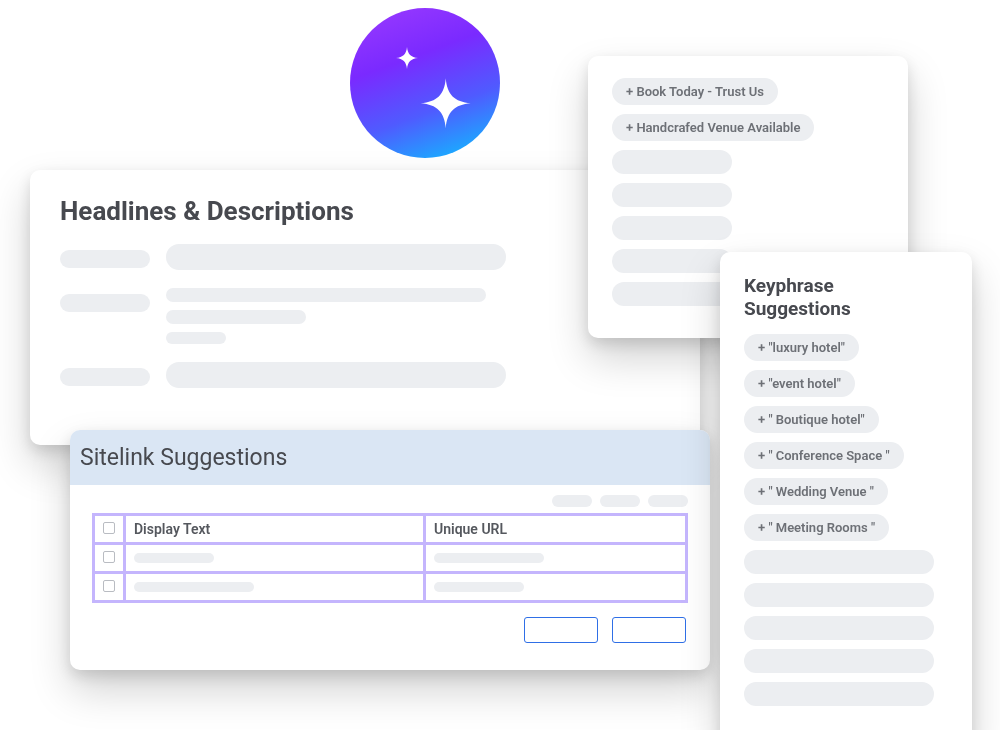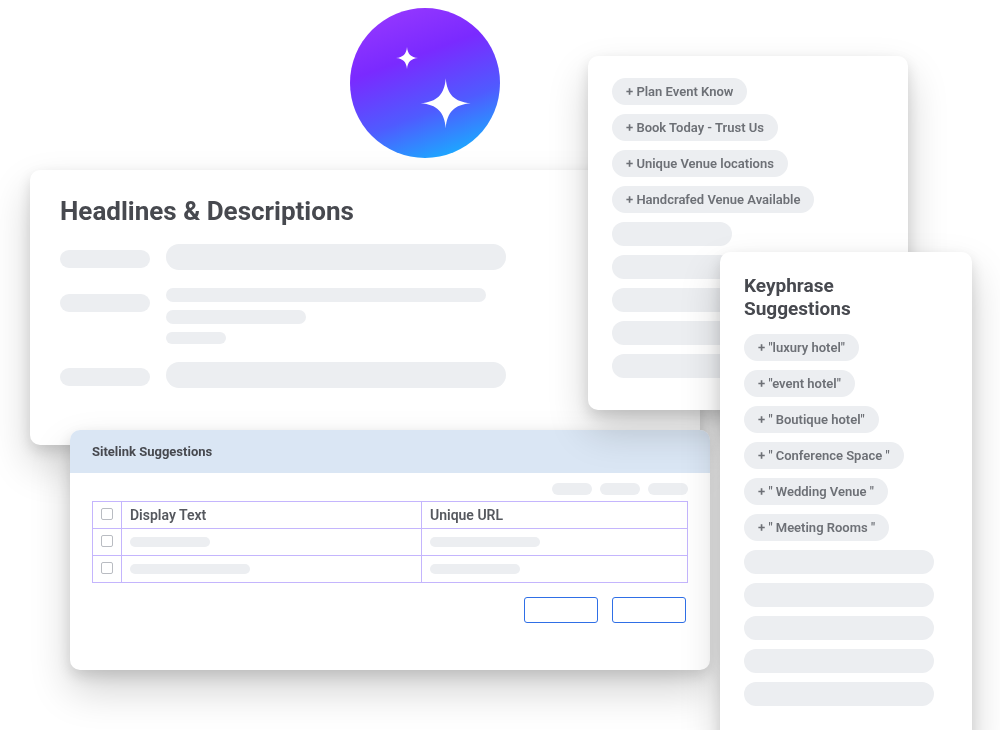--- a/index.html
+++ b/index.html
@@ -65,43 +65,43 @@
   .card-sl {
     left: 70px;
     top: 430px;
     width: 640px;
     height: 240px;
     z-index: 2;
     overflow: hidden;
   }
   .sl-header {
     background: #dae6f4;
-    padding: 14px 22px;
-    font-size: 13px;
-    font-weight: 700;
+    padding: 14px 10px;
+    font-size: 23px;
+    font-weight: 400;
     color: #47494f;
   }
   .sl-toolbar {
     display: flex;
     justify-content: flex-end;
     gap: 8px;
     padding: 10px 22px 6px 22px;
   }
   .sl-toolbar .ph { height: 12px; }
   .sl-table {
     width: calc(100% - 44px);
     margin: 0 22px;
     border-collapse: collapse;
     font-size: 14px;
     color: #6f7278;
   }
   .sl-table th, .sl-table td {
     text-align: left;
     padding: 5px 8px;
-    border: 1px solid #c4b5fd;
+    border: 3px solid #c4b5fd;
     font-weight: 400;
   }
   .sl-table th { color: #55585e; font-weight: 600; background:#fff; }
   .sl-table .cb-cell { width: 28px; text-align: center; }
   .cb {
     width: 12px; height: 12px;
     border: 1.5px solid #b9bcc2;
     border-radius: 2px;
     display: inline-block;
   }
@@ -228,23 +228,21 @@
   </table>
 
   <div class="sl-buttons">
     <div class="btn-outline"></div>
     <div class="btn-outline"></div>
   </div>
 </div>
 
 <div class="card card-hs">
   <div class="chips">
-    <div class="chip">+ Plan Event Know</div>
     <div class="chip">+ Book Today - Trust Us</div>
-    <div class="chip">+ Unique Venue locations</div>
     <div class="chip">+ Handcrafed Venue Available</div>
     <div class="chip blank" style="width:120px"></div>
     <div class="chip blank" style="width:120px"></div>
     <div class="chip blank" style="width:120px"></div>
     <div class="chip blank" style="width:120px"></div>
     <div class="chip blank" style="width:120px"></div>
   </div>
 </div>
 
 <div class="card card-kp">

